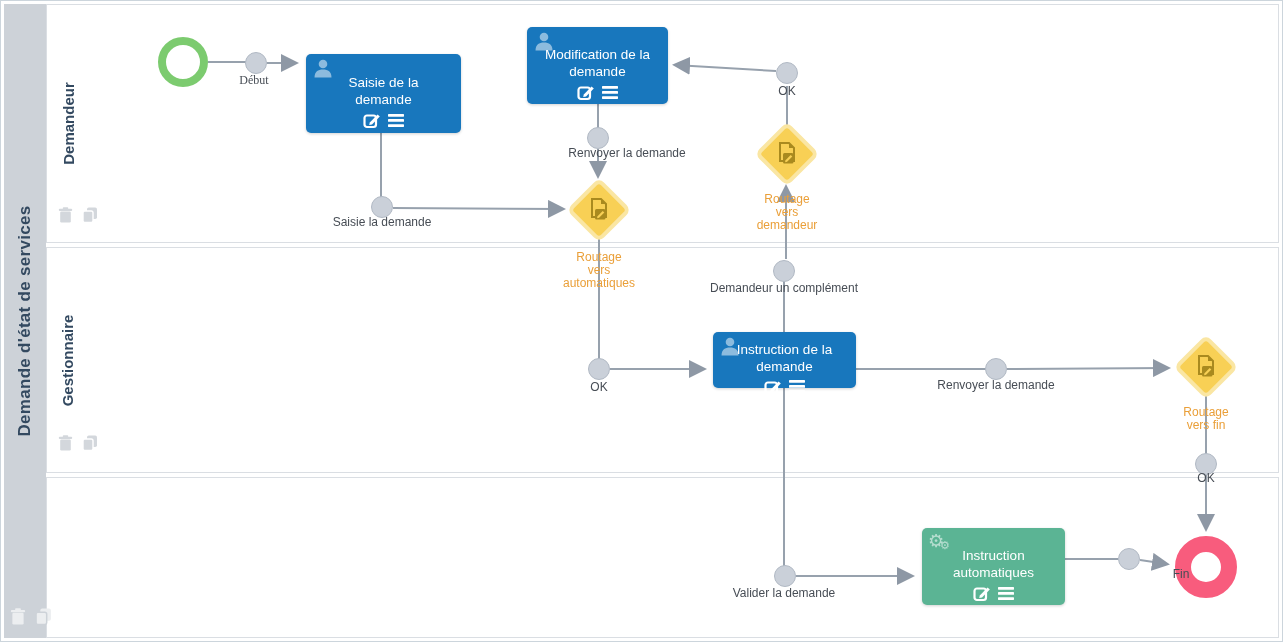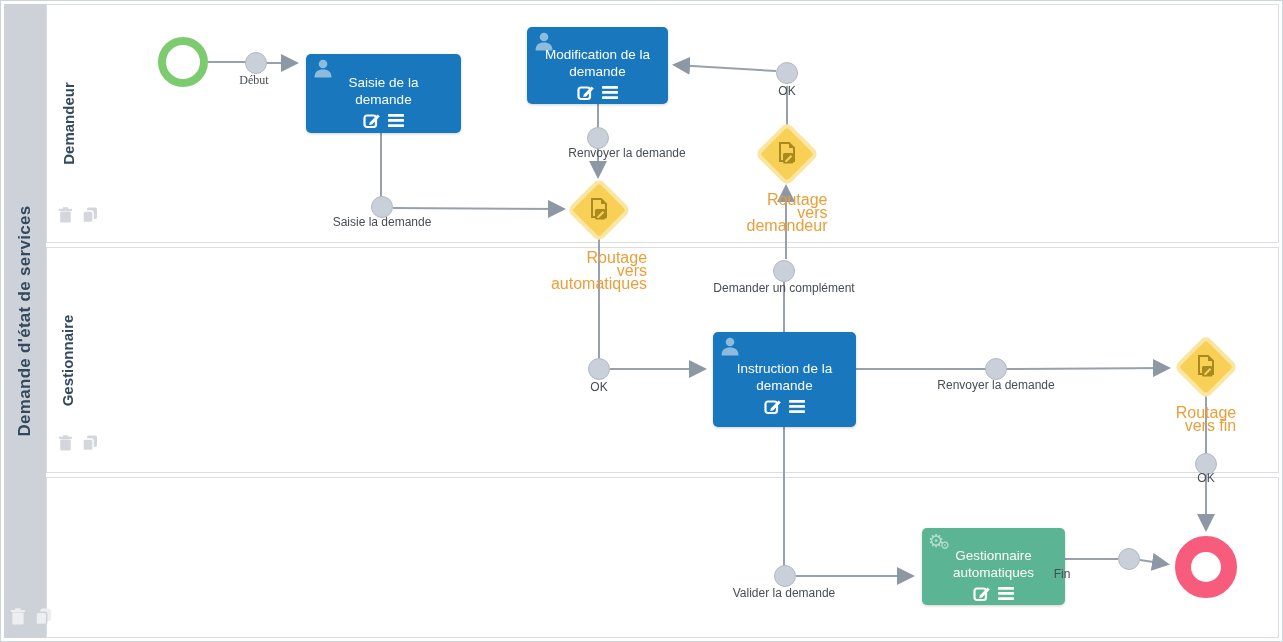--- a/index.html
+++ b/index.html
@@ -22,21 +22,21 @@
   .gear-wrap{position:absolute;left:6px;top:2px;color:rgba(255,255,255,.55);}
   .gear-big{font-size:18px;}
   .gear-small{font-size:11px;position:absolute;left:12px;top:9px;}
   .gateway{position:absolute;width:66px;height:66px;}
   .gateway .diamond{position:absolute;left:10px;top:10px;width:38px;height:38px;background:var(--gateway_yellow);border:4px solid var(--gateway_border);border-radius:7px;transform:rotate(45deg);}
   .gateway .gwicon{position:absolute;left:23px;top:21px;}
   .dot{position:absolute;width:22px;height:22px;border-radius:50%;background:var(--dot_fill);border:1px solid var(--dot_border);box-sizing:border-box;}
   .evt-start{position:absolute;width:34px;height:34px;border:8px solid var(--start_green);border-radius:50%;background:#fff;}
   .evt-end{position:absolute;width:30px;height:30px;border:16px solid var(--end_pink);border-radius:50%;background:#fff;}
   .lbl{position:absolute;font-size:12px;color:var(--label_gray);white-space:nowrap;transform:translateX(-50%);}
-  .gwlbl{position:absolute;font-size:16px;color:var(--label_orange);text-align:right;line-height:13px;transform:translateX(-50%);}
+  .gwlbl{position:absolute;font-size:12px;color:var(--label_orange);text-align:center;line-height:13px;transform:translateX(-50%);}
   .tools{position:absolute;display:flex;gap:9px;align-items:center;}
   .lane-tools{color:#d3d7dc;}
   .pool-tools{color:#eceef0;}
   .tools svg{display:block;}
   .lane-tools .front{stroke:#ffffff;stroke-width:1.4;}
   .pool-tools .front{stroke:var(--pool_gray);stroke-width:1.4;}
 </style>
 </head>
 <body>
 
@@ -139,21 +139,21 @@
       <svg width="16" height="13" viewBox="0 0 16 13">
           <g fill="#fff">
             <rect y="0" width="16" height="2.7" rx=".6"></rect>
             <rect y="5.1" width="16" height="2.7" rx=".6"></rect>
             <rect y="10.2" width="16" height="2.7" rx=".6"></rect>
           </g>
         </svg>
     </div>
   </div>
 
-  <div class="task blue" style="left:712px;top:331px;width:143px;height:95px;">
+  <div class="task blue" style="left:712px;top:331px;width:143px;height:56px;">
     <svg class="ticon" width="20" height="19" viewBox="0 0 20 19">
         <g fill="rgba(255,255,255,.5)">
           <circle cx="10" cy="5" r="4.3"></circle>
           <path d="M1.5 18.5 C1.5 12.8 5 10.5 10 10.5 C15 10.5 18.5 12.8 18.5 18.5 Z"></path>
         </g>
       </svg>
     <div class="tlabel">Instruction de la demande</div>
     <div class="ticons">
       <svg width="18" height="18" viewBox="0 0 18 18">
           <rect x="1.5" y="4.5" width="11.5" height="11.5" rx="2.5" fill="none" stroke="#fff" stroke-width="2.2"></rect>
@@ -164,21 +164,21 @@
             <rect y="0" width="16" height="2.7" rx=".6"></rect>
             <rect y="5.1" width="16" height="2.7" rx=".6"></rect>
             <rect y="10.2" width="16" height="2.7" rx=".6"></rect>
           </g>
         </svg>
     </div>
   </div>
 
   <div class="task teal" style="left:921px;top:527px;width:143px;height:77px;">
     <span class="gear-wrap"><span class="gear-big">⚙</span><span class="gear-small">⚙</span></span>
-    <div class="tlabel">Gestionnaire automatiques</div>
+    <div class="tlabel">Instruction automatiques</div>
     <div class="ticons">
       <svg width="18" height="18" viewBox="0 0 18 18">
           <rect x="1.5" y="4.5" width="11.5" height="11.5" rx="2.5" fill="none" stroke="#fff" stroke-width="2.2"></rect>
           <path d="M6.8 11.4 L14.6 3.4 L16.8 5.6 L9 13.5 L6.2 14 Z" fill="#fff"></path>
         </svg>
       <svg width="16" height="13" viewBox="0 0 16 13">
           <g fill="#fff">
             <rect y="0" width="16" height="2.7" rx=".6"></rect>
             <rect y="5.1" width="16" height="2.7" rx=".6"></rect>
             <rect y="10.2" width="16" height="2.7" rx=".6"></rect>
@@ -212,26 +212,26 @@
         <path d="M12 1 l5 5 h-5 z" fill="#A98A1F"></path>
         <rect x="6" y="11" width="10.5" height="10.5" rx="1.5" fill="#A98A1F"></rect>
         <path d="M8.5 18.2 l5.2-5.2 1.6 1.6 -5.2 5.2 -2 .4 z" fill="#F8D055"></path>
       </svg>
   </div>
 
   <div class="lbl" style="left:253px;top:72px;font-family:Liberation Serif, serif;">Début</div>
   <div class="lbl" style="left:381px;top:214px;">Saisie la demande</div>
   <div class="lbl" style="left:597px;top:145px;margin-left:29px;">Renvoyer la demande</div>
   <div class="lbl" style="left:786px;top:83px;">OK</div>
-  <div class="lbl" style="left:783px;top:280px;">Demander un complément</div>
+  <div class="lbl" style="left:783px;top:280px;">Demandeur un complément</div>
   <div class="lbl" style="left:598px;top:379px;">OK</div>
   <div class="lbl" style="left:995px;top:377px;">Renvoyer la demande</div>
   <div class="lbl" style="left:1205px;top:470px;">OK</div>
   <div class="lbl" style="left:783px;top:585px;">Valider la demande</div>
-  <div class="lbl" style="left:1061px;top:566px;">Fin</div>
+  <div class="lbl" style="left:1180px;top:566px;">Fin</div>
 
   <div class="gwlbl" style="left:598px;top:250px;">
     <div>Routage</div>
       <div>vers</div>
       <div>automatiques</div>
   </div>
   <div class="gwlbl" style="left:786px;top:192px;">
     <div>Routage</div>
       <div>vers</div>
       <div>demandeur</div>

